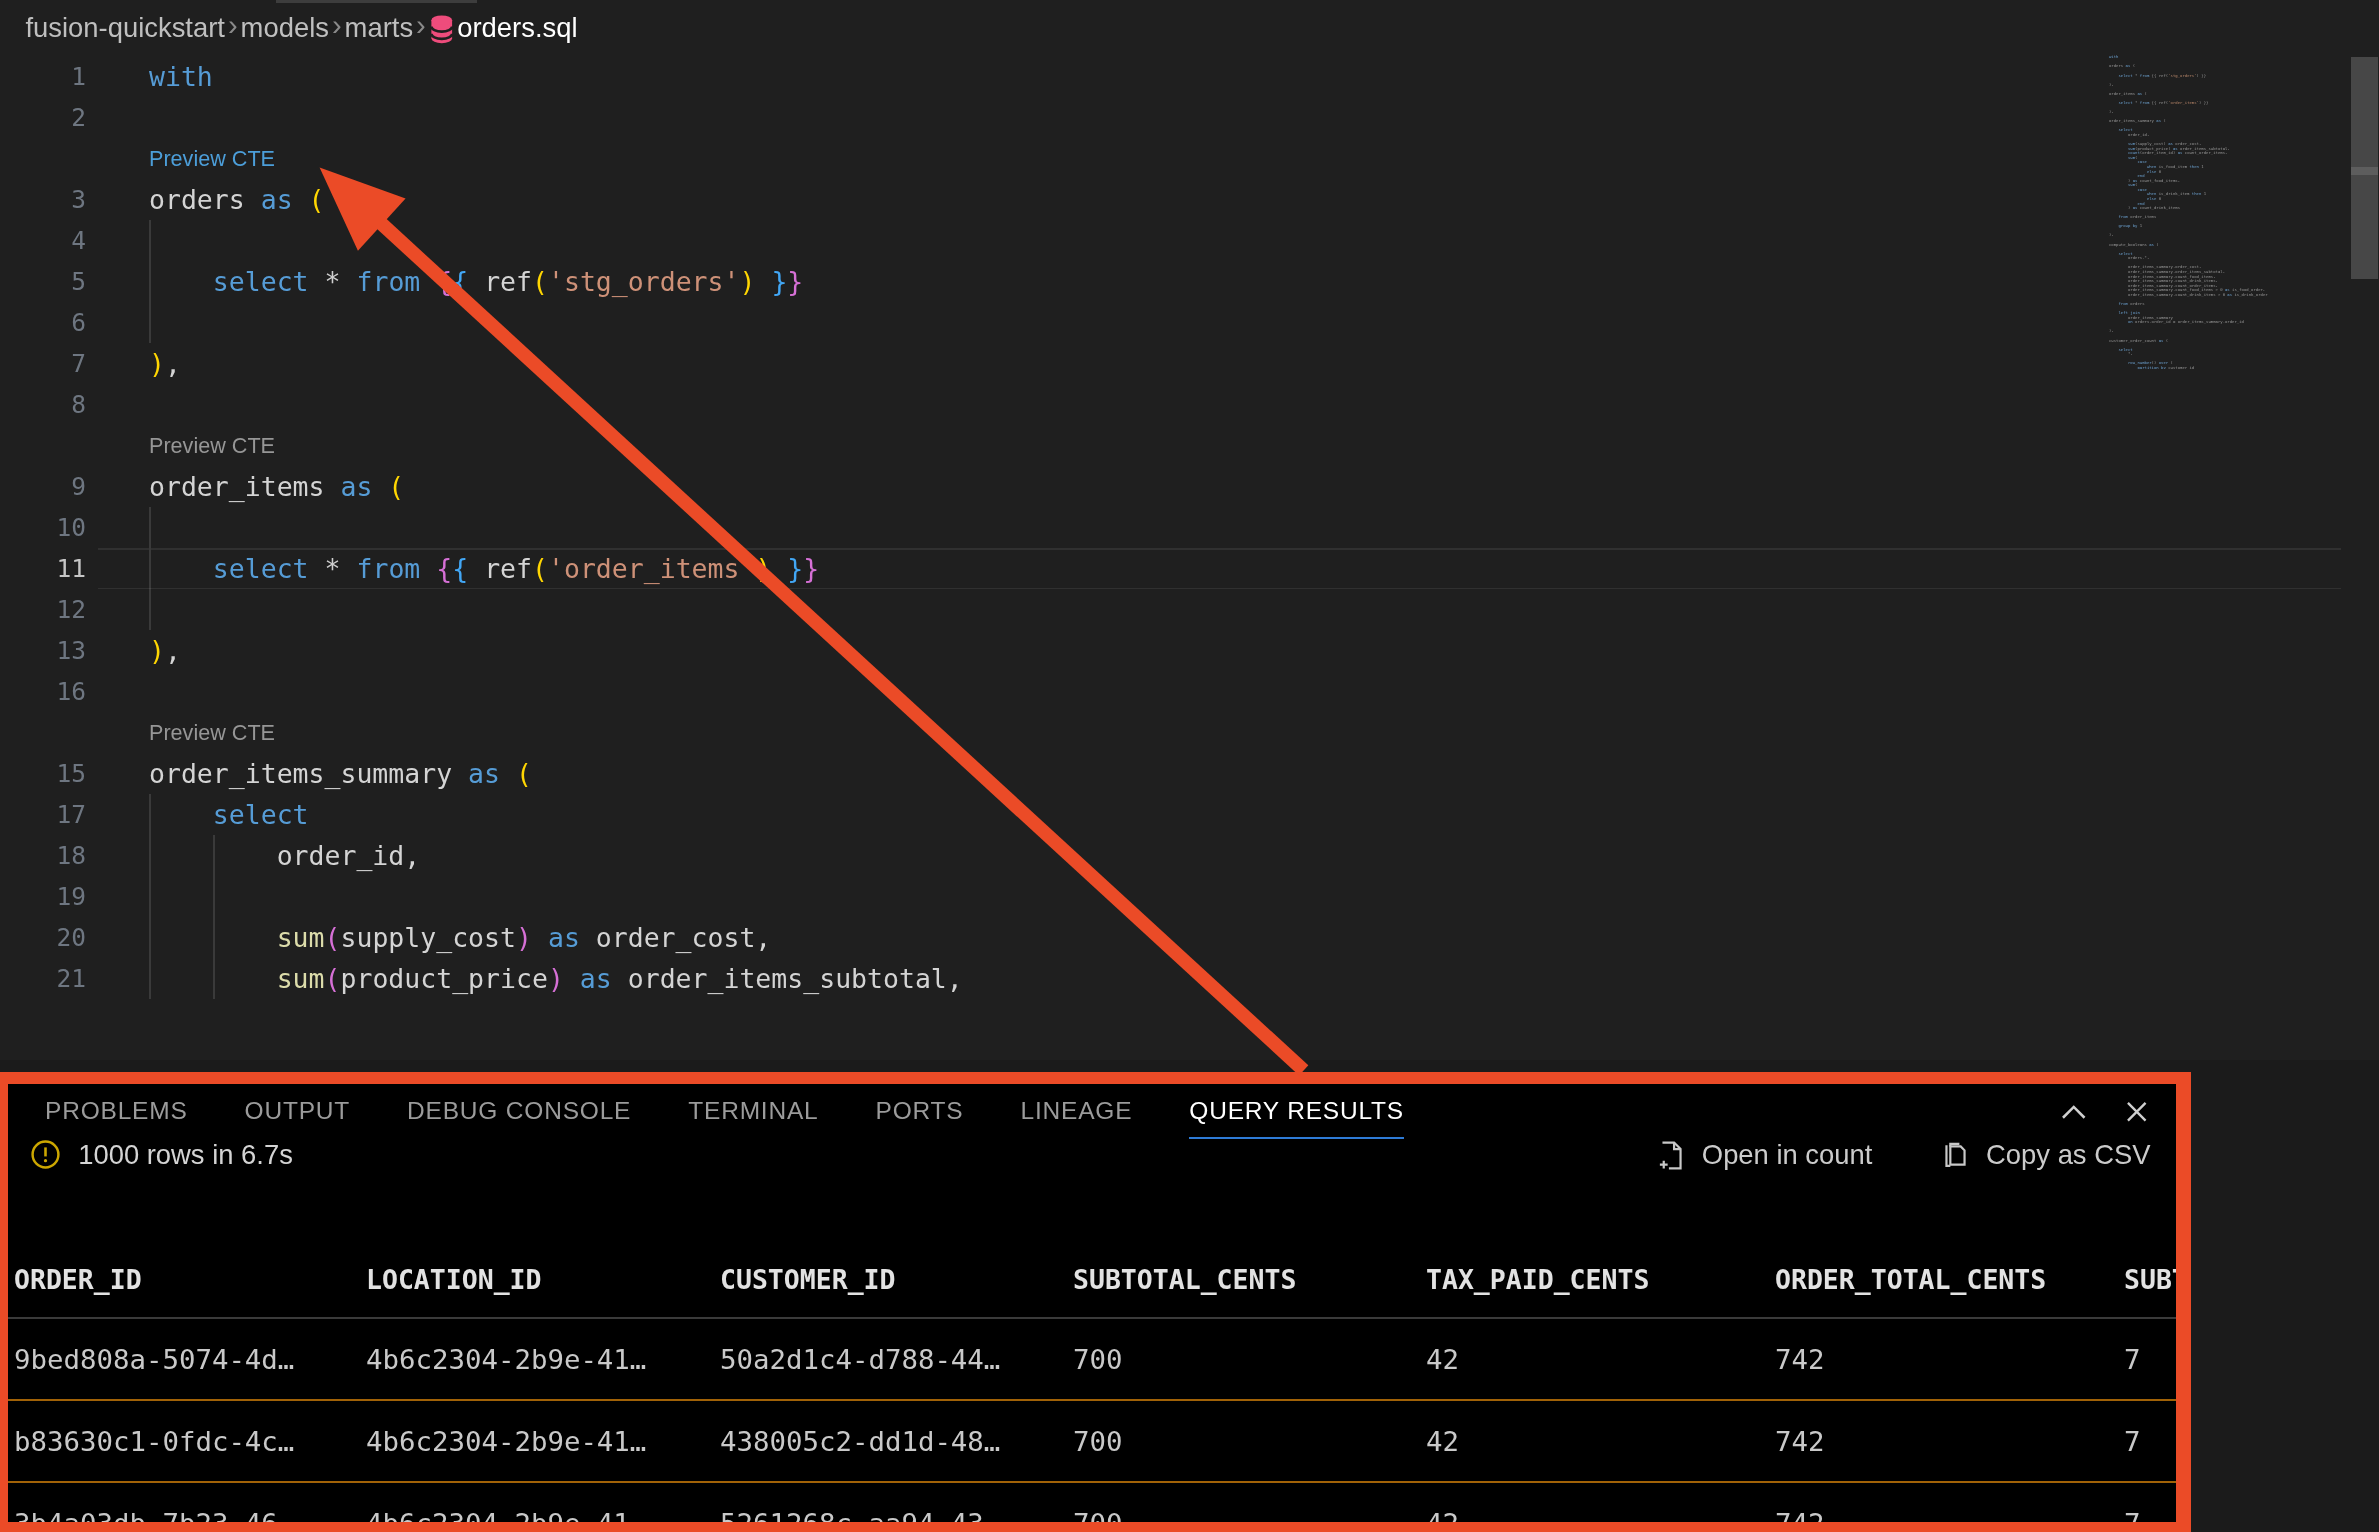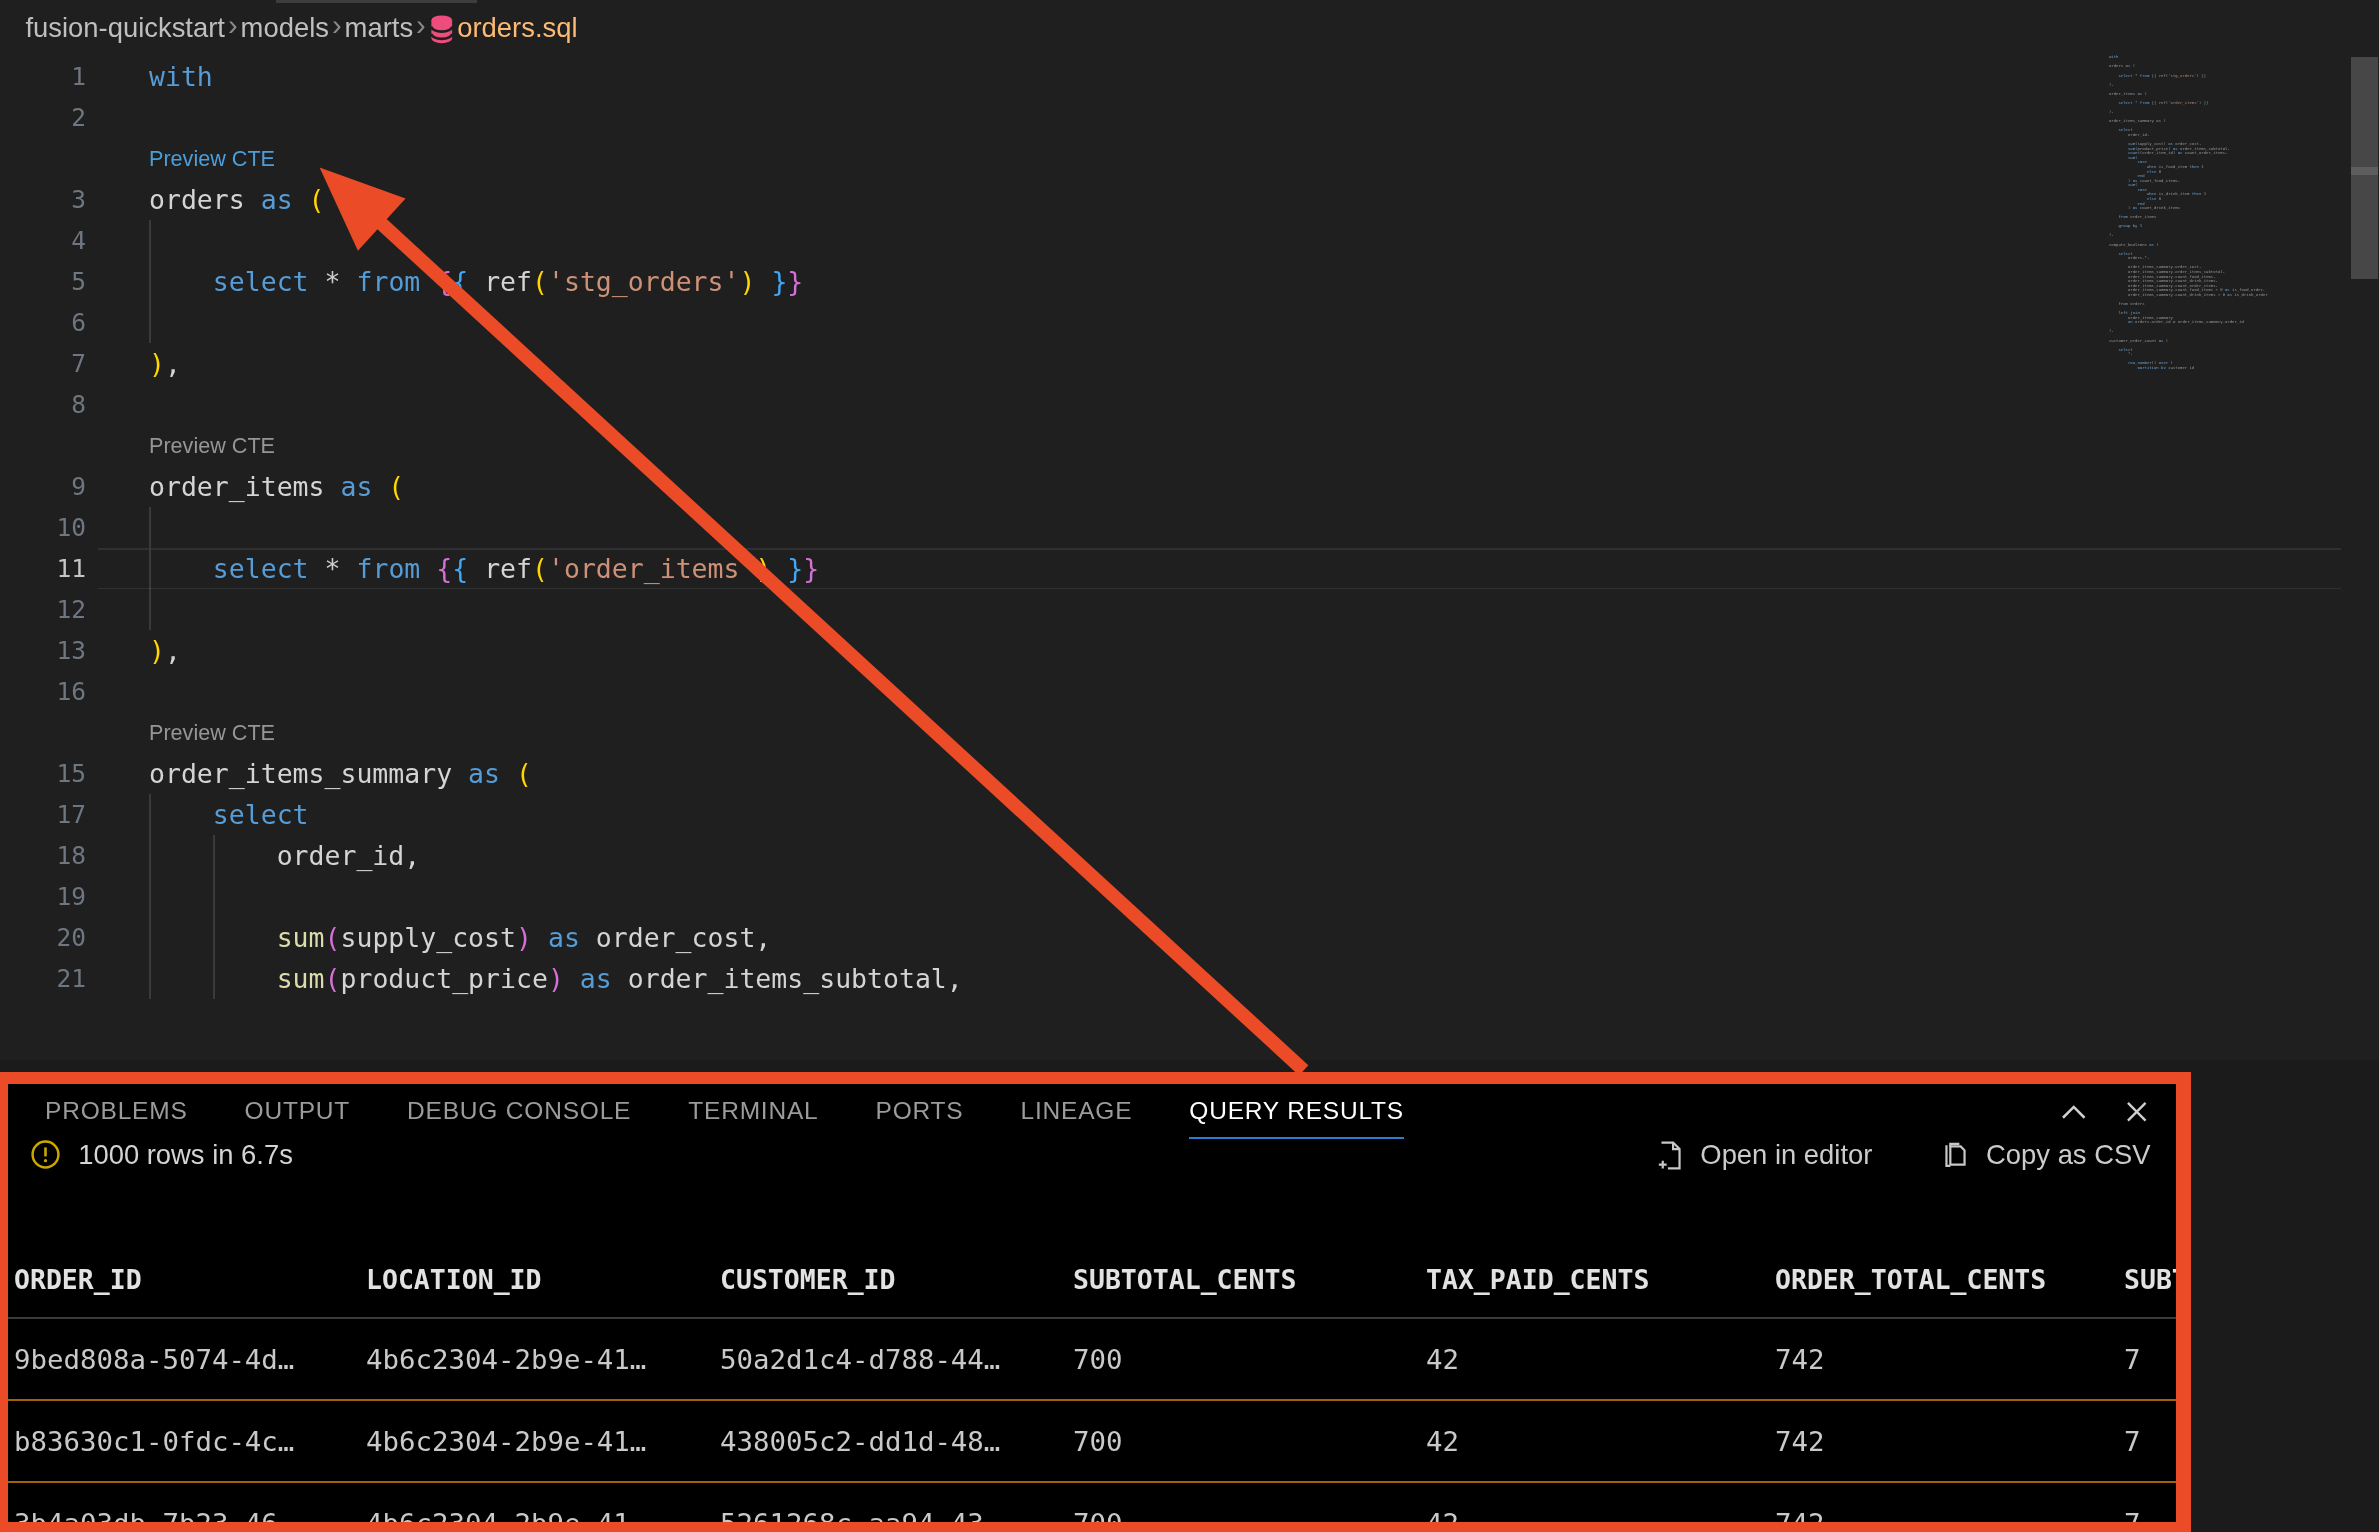--- a/index.html
+++ b/index.html
@@ -9,21 +9,21 @@
   html,body{margin:0;padding:0}
   body{width:2380px;height:1533px;background:#1b1b1b;overflow:hidden;position:relative;
        font-family:"Liberation Sans",sans-serif;color:#ccc}
 
   
   .editor{position:absolute;left:0;top:0;width:2380px;height:1060px;background:#1f1f1f;overflow:hidden}
   .tabbar-remnant{position:absolute;left:276px;top:0;width:201px;height:2.9px;background:#3d3d3d}
   .breadcrumb{position:absolute;left:25.5px;top:11.8px;display:flex;align-items:center;gap:3px;
               font-size:27.4px;color:#bfbfbf;white-space:nowrap}
   .breadcrumb .sep{color:#8a8a8a;font-size:29px;line-height:1;transform:translateY(-2px)}
-  .breadcrumb .file{color:#fdba74}
+  .breadcrumb .file{color:#ffffff}
   .dbicon{display:inline-flex;transform:translateY(2px)}
 
   .rows{position:absolute;left:0;top:56px;right:0}
   .crow{position:relative;height:41px;line-height:41px;white-space:pre;
         font-family:"DejaVu Sans Mono",monospace;font-size:26.5px}
   .lnum{position:absolute;left:0;top:0;width:86px;text-align:right;color:#6e7681;font-size:24.5px}
   .crow.cur .lnum{color:#c6c6c6}
   .ltext{position:absolute;left:149px;top:0}
   .guide{position:absolute;top:0;bottom:0;width:2px;background:#3a3a3a}
   .crow.cur::before,.crow.cur::after{content:"";position:absolute;left:98px;right:39px;height:1.5px;background:rgba(255,255,255,.08)}
@@ -231,21 +231,21 @@
     </svg>
     <span class="status-text">1000 rows in 6.7s</span>
 
     <div class="actions">
       <div class="action">
         <svg width="29" height="31" viewBox="0 0 22 24">
           <path d="M4 2 h9 l5 5 v15 h-9" stroke="#c8c8c8" stroke-width="1.7" fill="none"></path>
           <path d="M13 2 v5 h5" stroke="#c8c8c8" stroke-width="1.7" fill="none"></path>
           <path d="M5 16 v6 M2 19 h6" stroke="#c8c8c8" stroke-width="1.7" fill="none"></path>
         </svg>
-        <span>Open in editor</span>
+        <span>Open in count</span>
       </div>
       <div class="action">
         <svg width="29" height="31" viewBox="0 0 22 24">
           <path d="M7 5 h8 l3 3 v11 h-11 z" stroke="#c8c8c8" stroke-width="1.7" fill="none"></path>
           <path d="M7 5 v-2 h7 l0 0" stroke="#c8c8c8" stroke-width="1.7" fill="none"></path>
           <path d="M4 4 v16 h3" stroke="#c8c8c8" stroke-width="1.7" fill="none"></path>
         </svg>
         <span>Copy as CSV</span>
       </div>
     </div>

